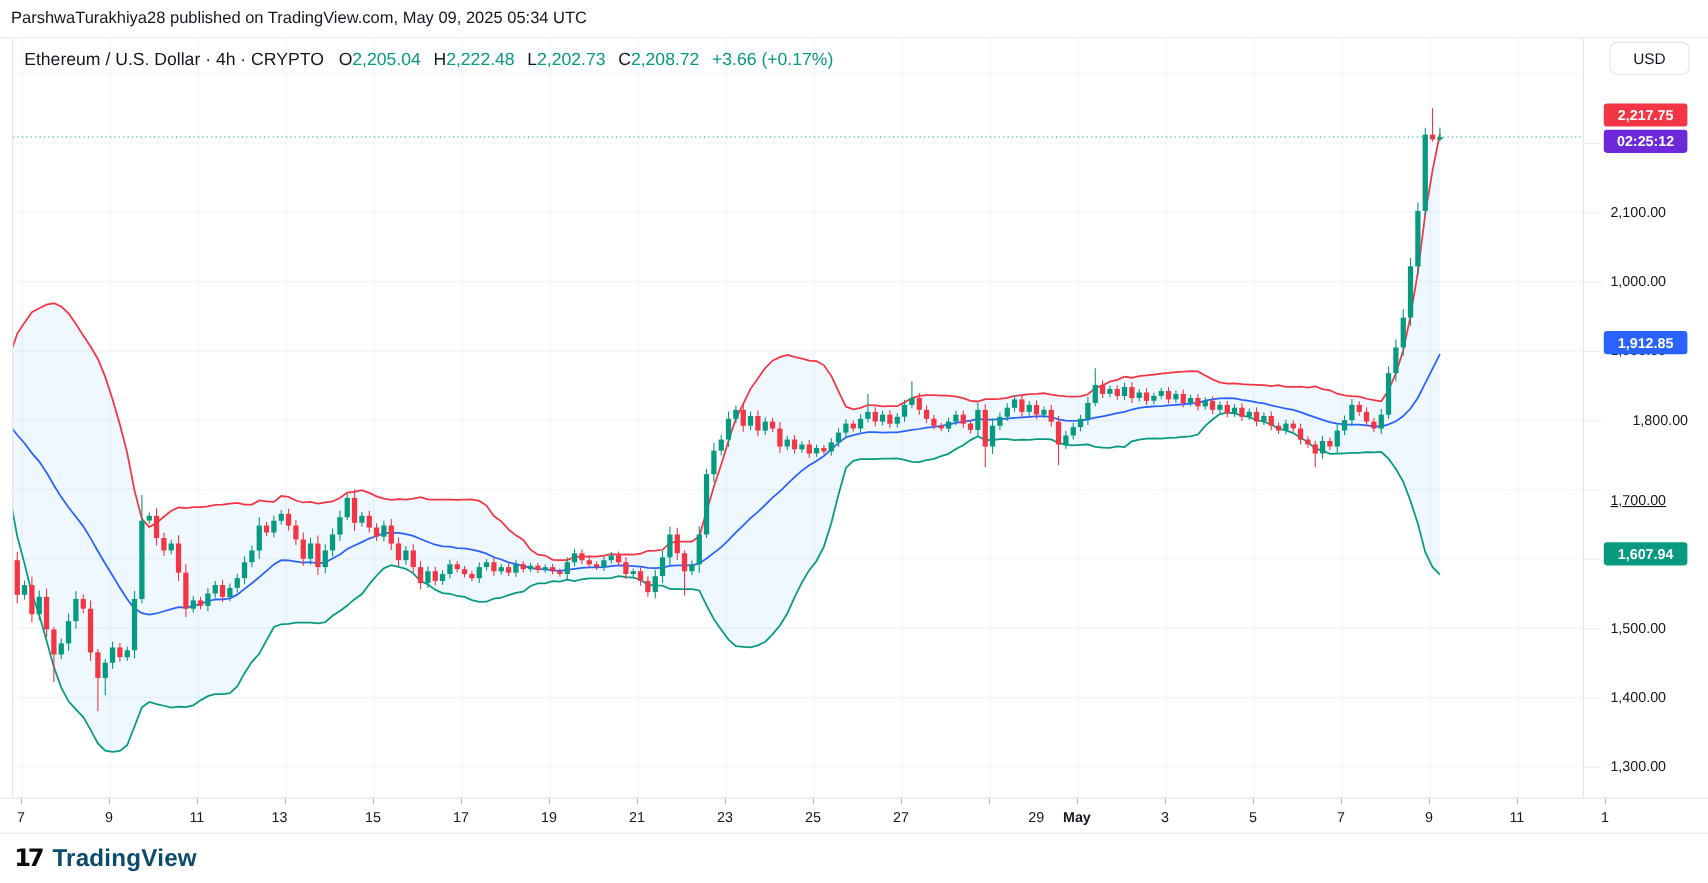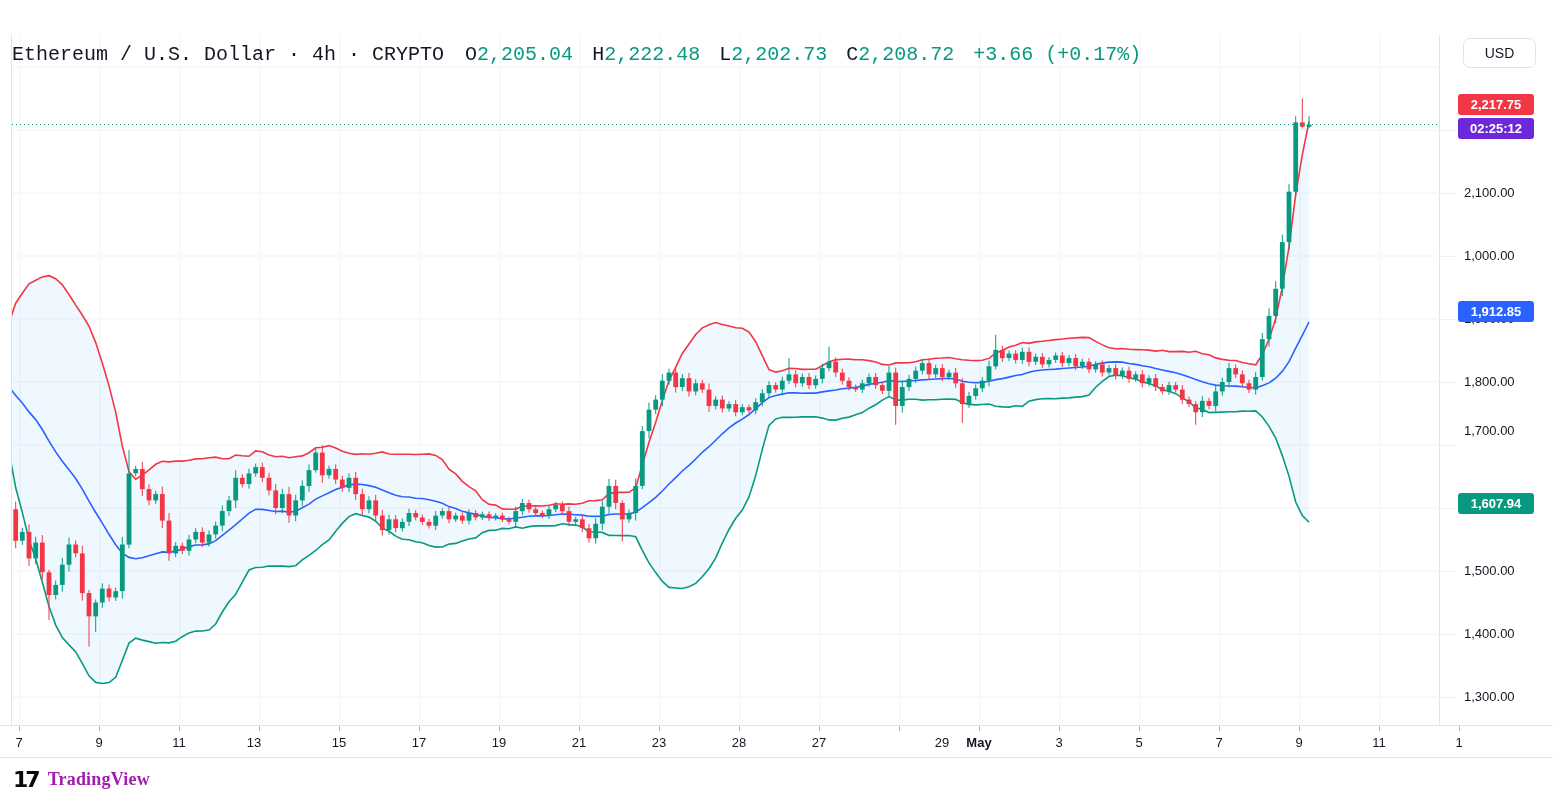--- a/index.html
+++ b/index.html
@@ -8,21 +8,21 @@
   .page { position:relative; width:1553px; height:803px; background:#fff; }
 
   .attribution { position:absolute; left:0; top:0; width:1553px; height:35px;
                  border-bottom:1px solid #e0e3eb; background:#fff; }
   .attribution span { position:absolute; left:10px; top:8px; font-size:15px; color:#131722; }
 
   .pane { position:absolute; left:11px; top:35px; width:1429px; height:690px;
           border-left:1px solid #e0e3eb; border-right:1px solid #e0e3eb; background:#fff; }
   .pane svg { position:absolute; left:0; top:0; }
 
-  .legend { position:absolute; left:12px; top:44px; font-size:20px; line-height:21px; z-index:5;font-family:Liberation Mono, monospace; }
+  .legend { position:absolute; left:22px; top:44px; font-size:16px; line-height:21px; z-index:5; }
   .legend .row { white-space:nowrap; }
   .legend .k { color:#131722; }
   .legend .v { color:#089981; margin-right:7px; }
   .legend .sym { margin-right:9px; }
   .legend .bbname { margin-right:8px; }
   .legend .basis { color:#2962ff; margin-right:10px; }
   .legend .upper { color:#f23645; margin-right:10px; }
   .legend .lower { color:#089981; }
 
   .price-axis { position:absolute; left:1440px; top:35px; width:113px; height:690px; background:#fff; }
@@ -37,27 +37,30 @@
   .time-axis { position:absolute; left:0; top:725px; width:1553px; height:33px;
                border-top:1px solid #e0e3eb; border-bottom:1px solid #e0e3eb; background:#fff; }
   .time-label { position:absolute; top:9px; transform:translateX(-50%); font-size:13px; color:#131722; }
   .time-label.bold { font-weight:700; }
   .time-tick { position:absolute; top:0; width:1px; height:5px; background:#b2b5be; }
 
   .footer { position:absolute; left:0; top:758px; width:1553px; height:45px; background:#fff; }
   .tv-logo { position:absolute; left:13px; top:9px; display:flex; align-items:center; }
   .tv-logo-glyph { font-weight:900; font-size:22px; letter-spacing:-3px; color:#0a0a0a;
                    font-family:"DejaVu Sans", sans-serif; margin-right:10px; font-style:normal; }
-  .tv-logo-text { font-size:18px; font-weight:600; color:#a21caf; letter-spacing:0.2px;font-family:Liberation Serif, serif; }
+  .tv-logo-text { font-size:22px; font-weight:600; color:#0c4a6e; letter-spacing:0.2px; }
 </style>
 </head>
 <body>
 
 <div class="page">
 
+  <div class="attribution">
+    <span>ParshwaTurakhiya28 published on TradingView.com, May 09, 2025 05:34 UTC</span>
+  </div>
 
   <div class="pane">
     <svg id="chart-svg" width="1429" height="690">
         <g>
           <line x1="8" y1="0" x2="8" y2="690" stroke="#f0f3fa" stroke-width="1"></line>
           <line x1="88" y1="0" x2="88" y2="690" stroke="#f0f3fa" stroke-width="1"></line>
           <line x1="168" y1="0" x2="168" y2="690" stroke="#f0f3fa" stroke-width="1"></line>
           <line x1="248" y1="0" x2="248" y2="690" stroke="#f0f3fa" stroke-width="1"></line>
           <line x1="328" y1="0" x2="328" y2="690" stroke="#f0f3fa" stroke-width="1"></line>
           <line x1="408" y1="0" x2="408" y2="690" stroke="#f0f3fa" stroke-width="1"></line>
@@ -504,23 +507,23 @@
     <div id="price-labels">
         <div class="price-tick" style="top: 94.5px;"></div>
         <div class="price-label" style="top: 88px;">2,200.00</div>
         <div class="price-tick" style="top: 157.5px;"></div>
         <div class="price-label" style="top: 151px;">2,100.00</div>
         <div class="price-tick" style="top: 220.5px;"></div>
         <div class="price-label" style="top: 214px;">1,000.00</div>
         <div class="price-tick" style="top: 283.5px;"></div>
         <div class="price-label" style="top: 277px;">1,900.00</div>
         <div class="price-tick" style="top: 346.5px;"></div>
-        <div class="price-label" style="top: 340px;">1,800.00</div>
+        <div class="price-label" style="top: 340px; margin-left: 20px;">1,800.00</div>
         <div class="price-tick" style="top: 409.5px;"></div>
-        <div class="price-label" style="top: 389px;">1,700.00</div>
+        <div class="price-label" style="top: 413px; text-decoration: underline;">1,700.00</div>
         <div class="price-tick" style="top: 472.5px;"></div>
         <div class="price-label" style="top: 466px;">1,600.00</div>
         <div class="price-tick" style="top: 535.5px;"></div>
         <div class="price-label" style="top: 529px;">1,500.00</div>
         <div class="price-tick" style="top: 598.5px;"></div>
         <div class="price-label" style="top: 592px; text-align: center;">1,400.00</div>
         <div class="price-tick" style="top: 661.5px;"></div>
         <div class="price-label" style="top: 655px;">1,300.00</div>
       </div>
     <div id="price-badges">
@@ -545,21 +548,21 @@
         <div class="time-label" style="left: 339px;">15</div>
         <div class="time-tick" style="left: 419px;"></div>
         <div class="time-label" style="left: 419px;">17</div>
         <div class="time-tick" style="left: 499px;"></div>
         <div class="time-label" style="left: 499px;">19</div>
         <div class="time-tick" style="left: 579px;"></div>
         <div class="time-label" style="left: 579px;">21</div>
         <div class="time-tick" style="left: 659px;"></div>
         <div class="time-label" style="left: 659px;">23</div>
         <div class="time-tick" style="left: 739px;"></div>
-        <div class="time-label" style="left: 739px;">28</div>
+        <div class="time-label" style="left: 739px;">25</div>
         <div class="time-tick" style="left: 819px;"></div>
         <div class="time-label" style="left: 819px;">27</div>
         <div class="time-tick" style="left: 899px;"></div>
         <div class="time-label" style="left: 899px; margin-left: 43px;">29</div>
         <div class="time-tick" style="left: 979px;"></div>
         <div class="time-label bold" style="left: 979px;">May</div>
         <div class="time-tick" style="left: 1059px;"></div>
         <div class="time-label" style="left: 1059px;">3</div>
         <div class="time-tick" style="left: 1139px;"></div>
         <div class="time-label" style="left: 1139px;">5</div>

